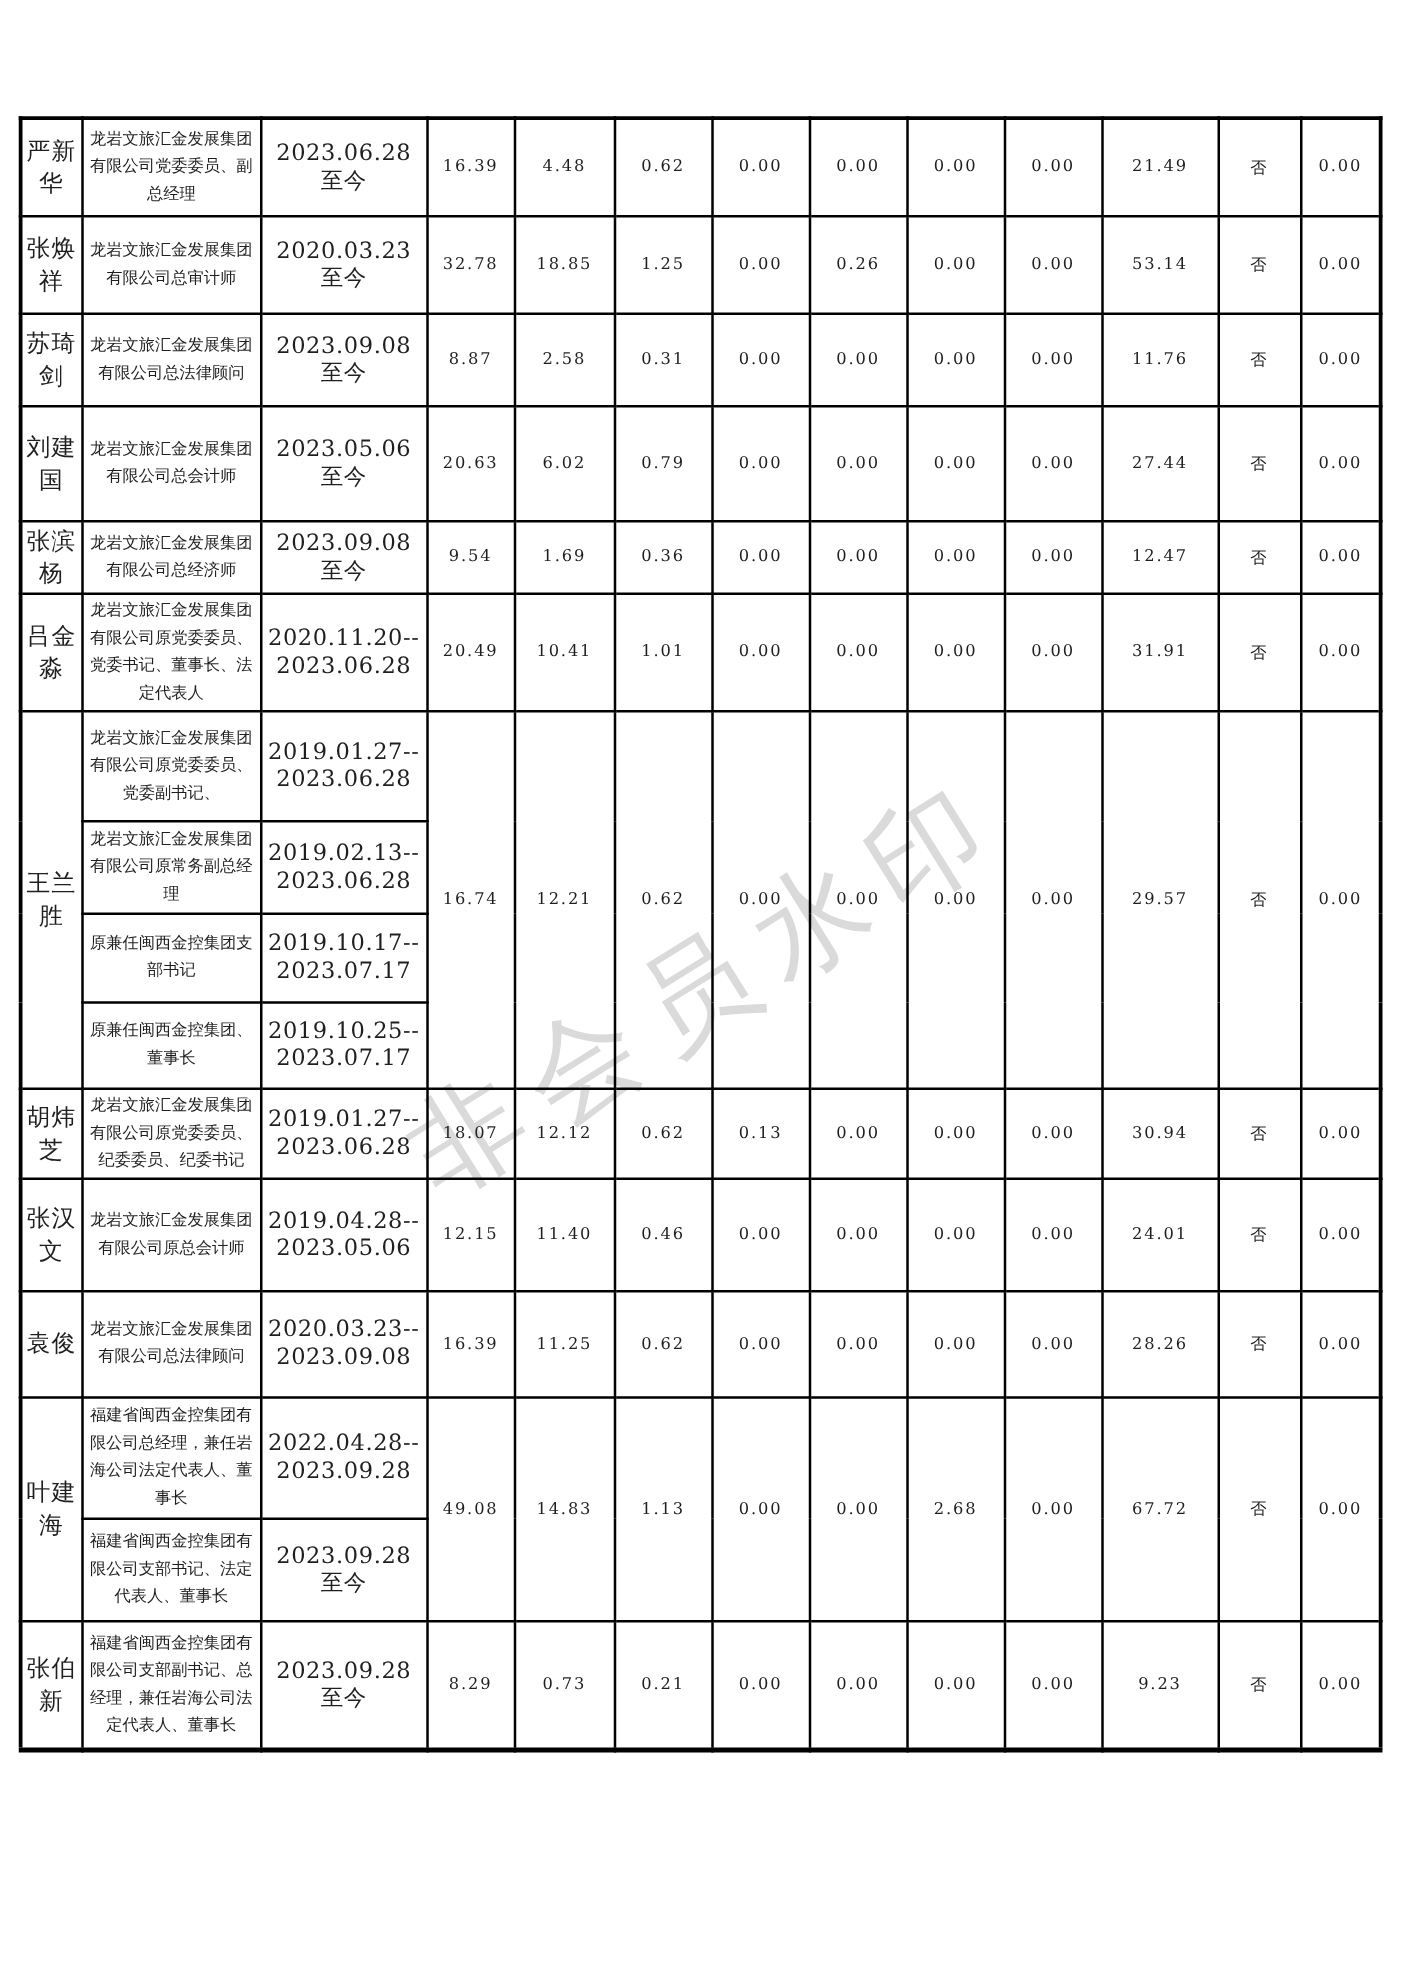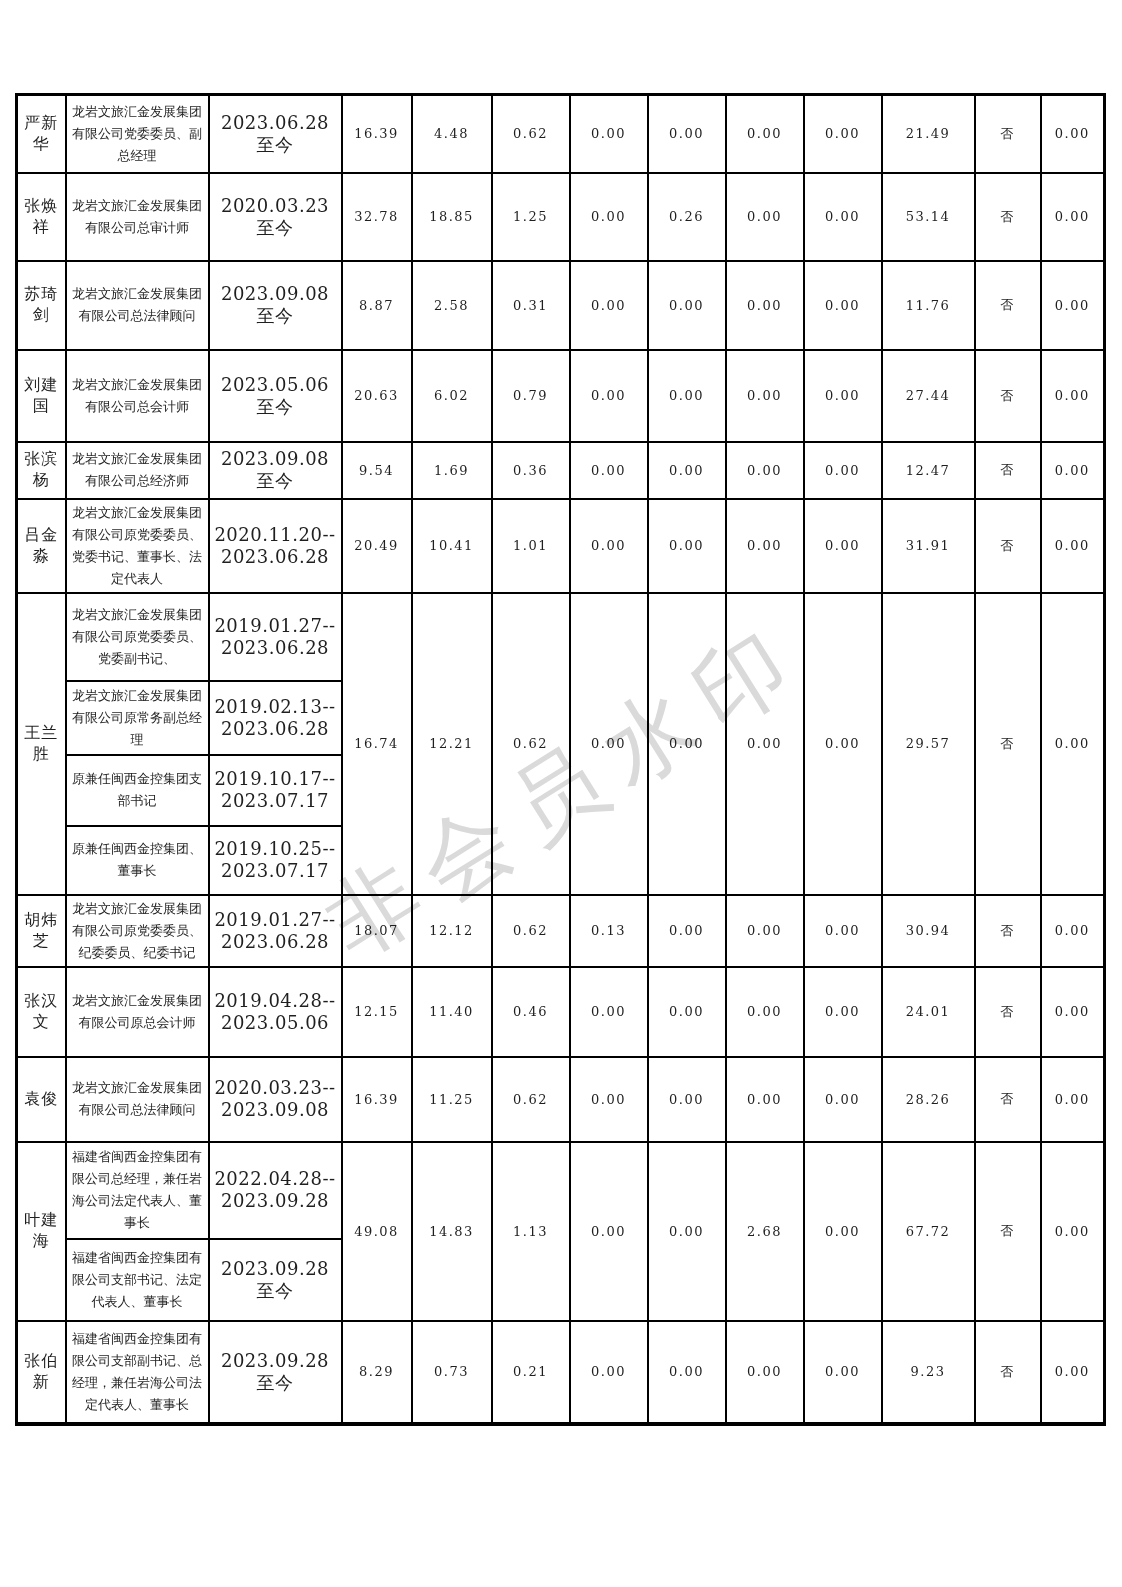--- a/index.html
+++ b/index.html
@@ -40,21 +40,21 @@
   }
   table.salary td{
     border:2px solid #000;
     text-align:center;
     vertical-align:middle;
     padding:2px 3px;
     background:transparent;
     overflow:hidden;
   }
   td.name{
-    font-size:16px;
+    font-size:19px;
     letter-spacing:1px;
     padding:2px 1px;
   }
   td.pos{
     font-size:13px;
     line-height:22px;
     padding:3px 5px;
     border-radius:25px;
   }
   td.period{
@@ -100,36 +100,36 @@
           <td class="val">4.48</td>
           <td class="val">0.62</td>
           <td class="val">0.00</td>
           <td class="val">0.00</td>
           <td class="val">0.00</td>
           <td class="val">0.00</td>
           <td class="val">21.49</td>
           <td class="val">否</td>
           <td class="val">0.00</td>
         </tr>
-        <tr style="height: 88px;">
+        <tr style="height: 78px;">
           <td class="name">张焕祥</td>
           <td class="pos">龙岩文旅汇金发展集团有限公司总审计师</td>
           <td class="period">2020.03.23至今</td>
           <td class="val">32.78</td>
           <td class="val">18.85</td>
           <td class="val">1.25</td>
           <td class="val">0.00</td>
           <td class="val">0.26</td>
           <td class="val">0.00</td>
           <td class="val">0.00</td>
           <td class="val">53.14</td>
           <td class="val">否</td>
           <td class="val">0.00</td>
         </tr>
-        <tr style="height: 89px;">
+        <tr style="height: 74px;">
           <td class="name">苏琦剑</td>
           <td class="pos">龙岩文旅汇金发展集团有限公司总法律顾问</td>
           <td class="period">2023.09.08至今</td>
           <td class="val">8.87</td>
           <td class="val">2.58</td>
           <td class="val">0.31</td>
           <td class="val">0.00</td>
           <td class="val">0.00</td>
           <td class="val">0.00</td>
           <td class="val">0.00</td>

